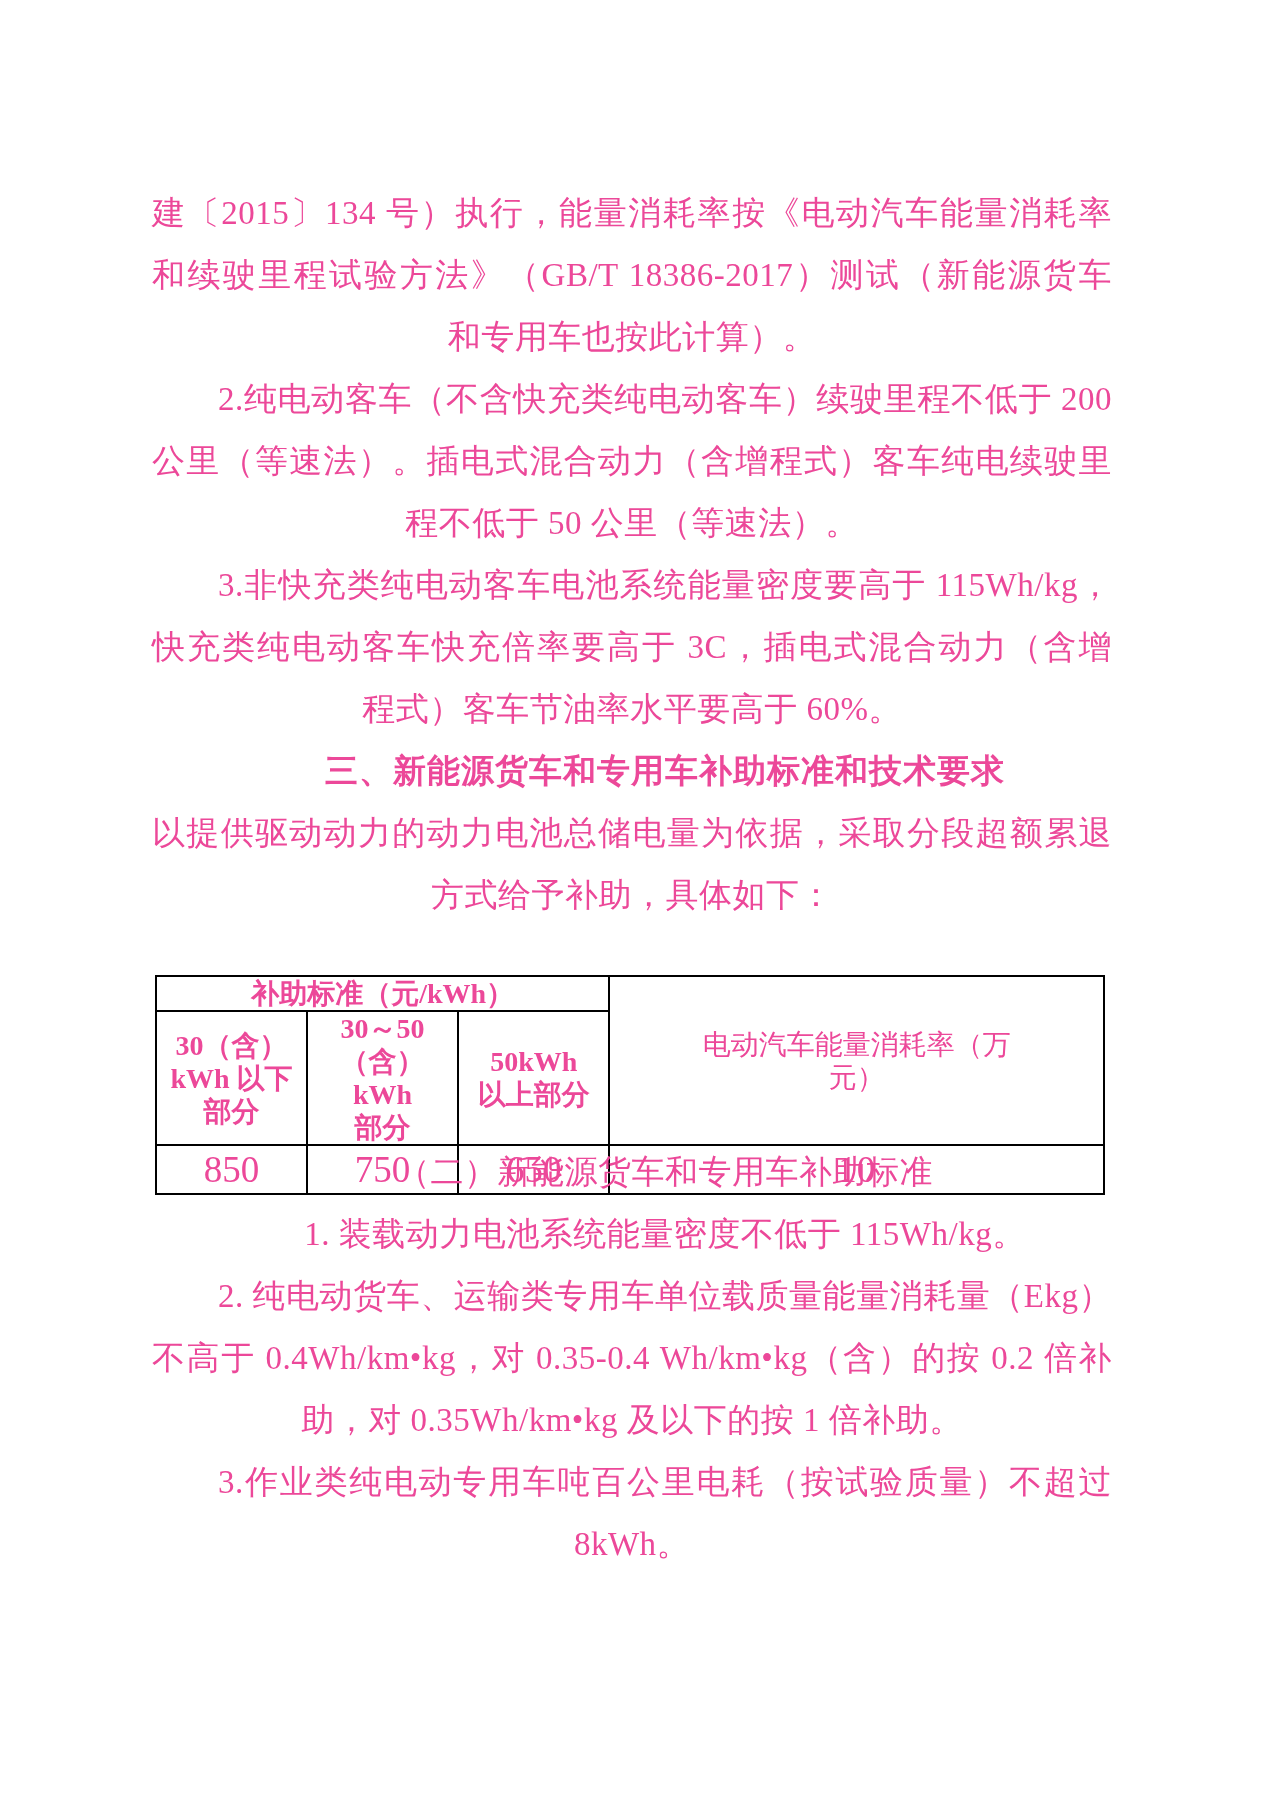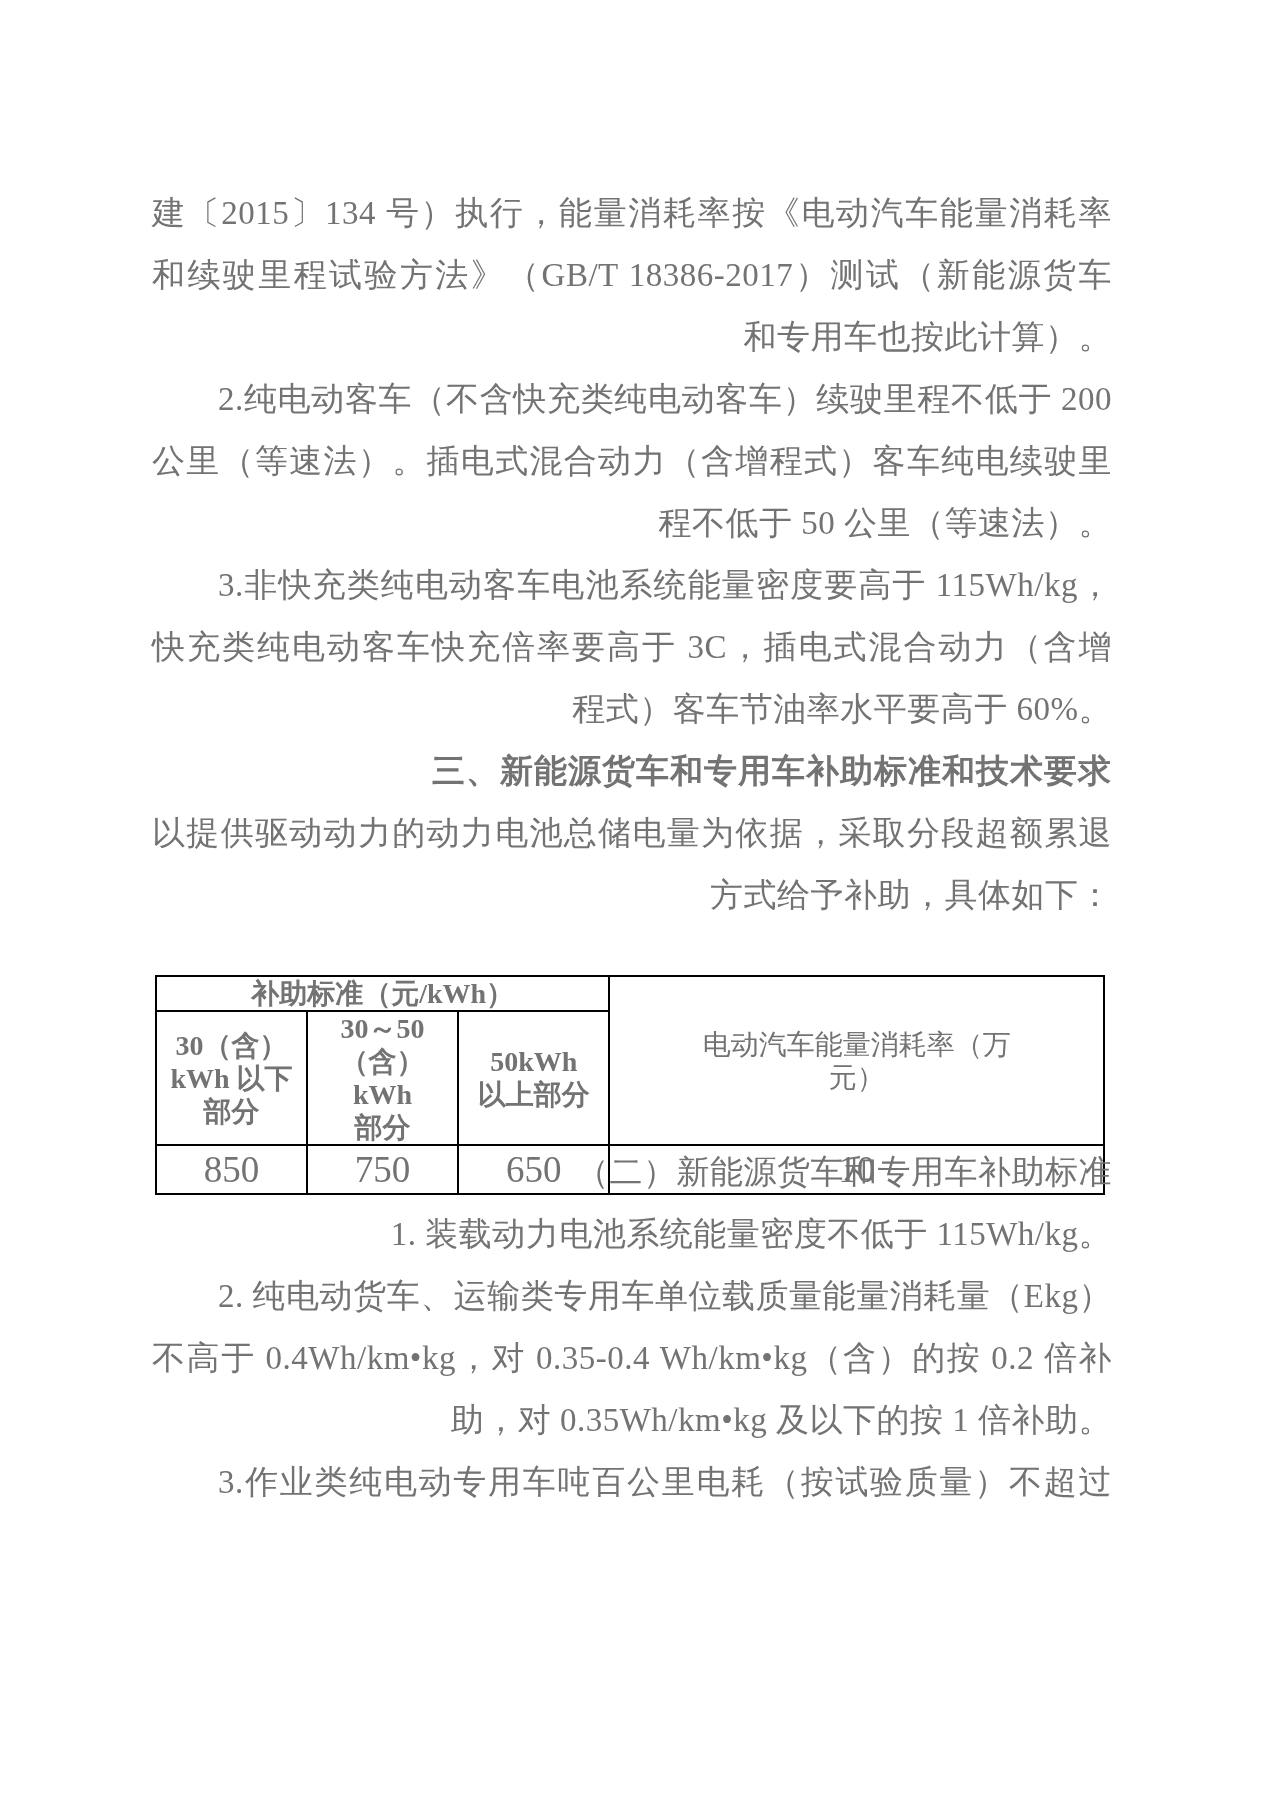--- a/index.html
+++ b/index.html
@@ -1,31 +1,31 @@
 <!DOCTYPE html>
 <html><head>
 <meta charset="utf-8">
 <style>
   html,body{margin:0;padding:0;background:#e8e8e8;}
   .page{
     position:relative;
     width:1273px;height:1800px;
     background:#ffffff;
     font-family:"Liberation Serif","DejaVu Serif",serif;
-    color:#737373;
+    color:#ec4899;
     overflow:hidden;
   }
   .text-block{position:absolute;left:152px;width:960px;}
   .block-a{top:182px;}
   .block-b{top:1141px;}
   .line{
     height:62px;
     line-height:62px;
     font-size:33px;
-    text-align:right;
+    text-align:center;
     letter-spacing:0.5px;
   }
   .line.justify{
     text-align:justify;
     text-align-last:justify;
   }
   .line.indent{text-indent:2em;}
   .line.heading{
     font-family:"Liberation Sans","DejaVu Sans",sans-serif;
     font-weight:bold;
@@ -104,15 +104,16 @@
   </tbody>
     </table>
 
   <div class="text-block block-b">
     <div class="line indent">（二）新能源货车和专用车补助标准</div>
     <div class="line indent">1. 装载动力电池系统能量密度不低于 115Wh/kg。</div>
     <div class="line indent justify">2. 纯电动货车、运输类专用车单位载质量能量消耗量（Ekg）</div>
     <div class="line justify">不高于 0.4Wh/km•kg，对 0.35-0.4 Wh/km•kg（含）的按 0.2 倍补</div>
     <div class="line">助，对 0.35Wh/km•kg 及以下的按 1 倍补助。</div>
     <div class="line indent justify">3.作业类纯电动专用车吨百公里电耗（按试验质量）不超过</div>
+    <div class="line">8kWh。</div>
   </div>
 
 </div>
 
 </body></html>

